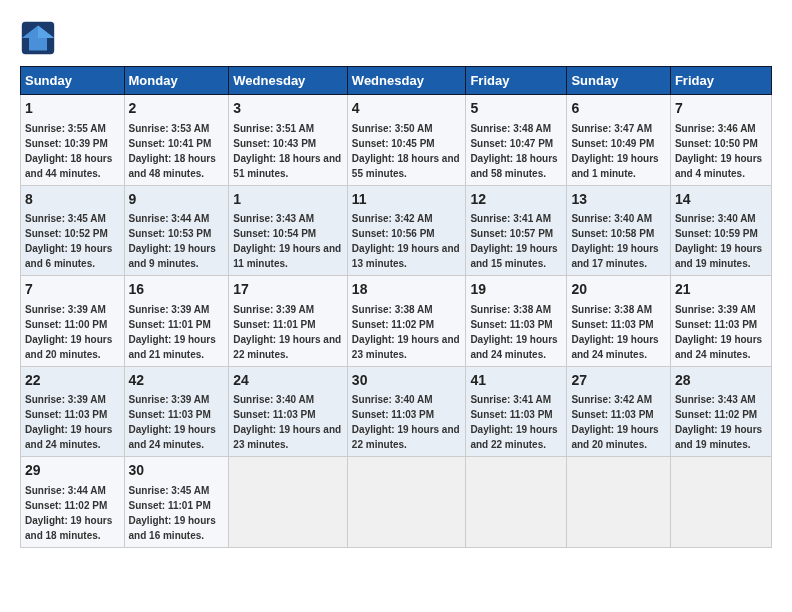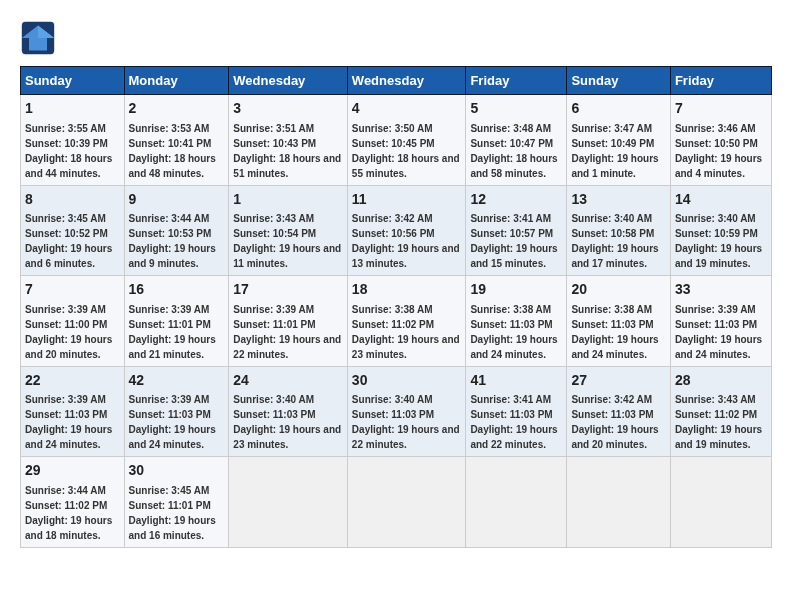--- a/index.html
+++ b/index.html
@@ -203,21 +203,21 @@
         </td>
         <td>
           <span class="day-num">19</span>
           <div class="day-info">Sunrise: 3:38 AM<br>Sunset: 11:03 PM<br>Daylight: 19 hours and 24 minutes.</div>
         </td>
         <td>
           <span class="day-num">20</span>
           <div class="day-info">Sunrise: 3:38 AM<br>Sunset: 11:03 PM<br>Daylight: 19 hours and 24 minutes.</div>
         </td>
         <td>
-          <span class="day-num">33</span>
+          <span class="day-num">21</span>
           <div class="day-info">Sunrise: 3:39 AM<br>Sunset: 11:03 PM<br>Daylight: 19 hours and 24 minutes.</div>
         </td>
       </tr>
       <tr>
         <td>
           <span class="day-num">22</span>
           <div class="day-info">Sunrise: 3:39 AM<br>Sunset: 11:03 PM<br>Daylight: 19 hours and 24 minutes.</div>
         </td>
         <td>
           <span class="day-num">42</span>

